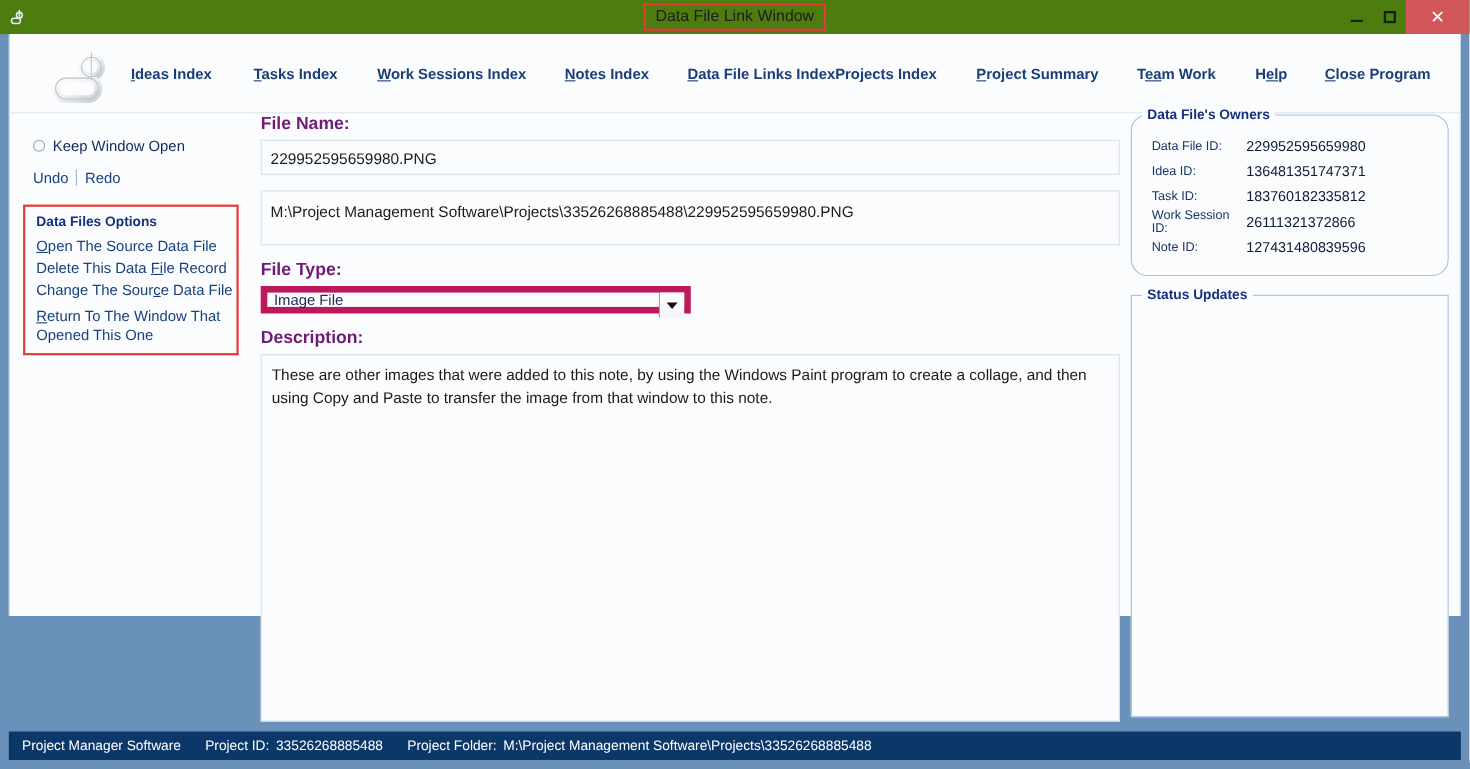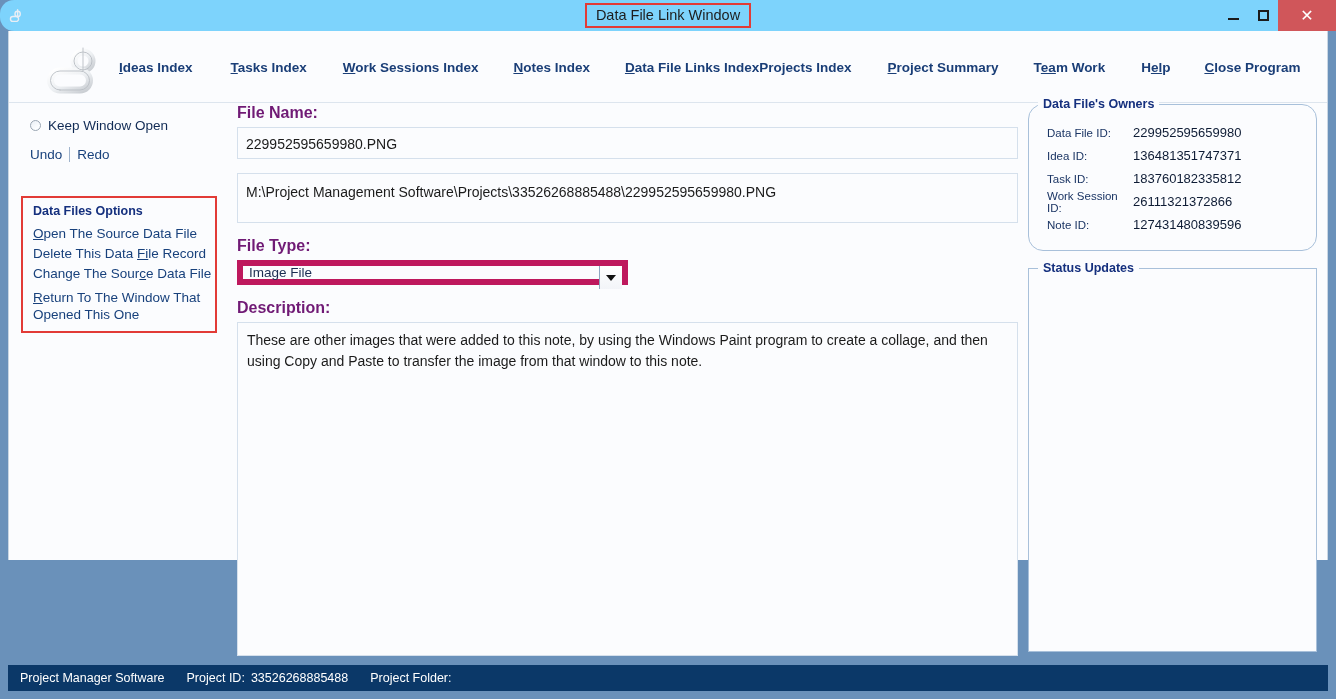--- a/index.html
+++ b/index.html
@@ -16,24 +16,23 @@
     width: 1336px;
     height: 699px;
     background: #6a91ba;
   }
 
   
   .titlebar {
     position: absolute;
     left: 0; top: 0;
     width: 1336px; height: 31px;
-    background: #7dd3fc;
+    background: #4d7c0f;
     display: flex;
     align-items: center;
-    border-radius: 14px;
   }
   .titlebar-icon {
     width: 30px; height: 31px;
     display: flex; align-items: center; justify-content: center;
   }
   .title-wrap {
     position: absolute;
     left: 0; top: 0;
     width: 1336px; height: 31px;
     display: flex; align-items: center; justify-content: center;
@@ -108,23 +107,23 @@
     font-size: 13.5px;
     font-weight: bold;
     white-space: nowrap;
     cursor: pointer;
   }
   .nav-item .ak { text-decoration: underline; }
 
   
   .sidebar {
     position: absolute;
-    left: 12px; top: 83px;
+    left: 12px; top: 73px;
     width: 210px;
-    padding-top: 0;
+    padding-top: 17px;
   }
   .radio-row {
     display: flex; align-items: center;
     height: 22px;
     margin-left: 9px;
   }
   .radio-dot {
     width: 11px; height: 11px;
     border-radius: 50%;
     border: 1px solid #9aa6b3;
@@ -437,16 +436,17 @@
       </div>
     </div>
 
   </div>
 
   <div class="statusbar">
     <span class="sb-item sb-1">Project Manager Software</span>
     <span class="sb-item sb-2">Project ID:</span>
     <span class="sb-item sb-val">33526268885488</span>
     <span class="sb-item sb-3">Project Folder:</span>
+    <span class="sb-item sb-val">M:\Project Management Software\Projects\33526268885488</span>
   </div>
 
   <div class="bottom-strip"></div>
 </div>
 
 </body></html>

